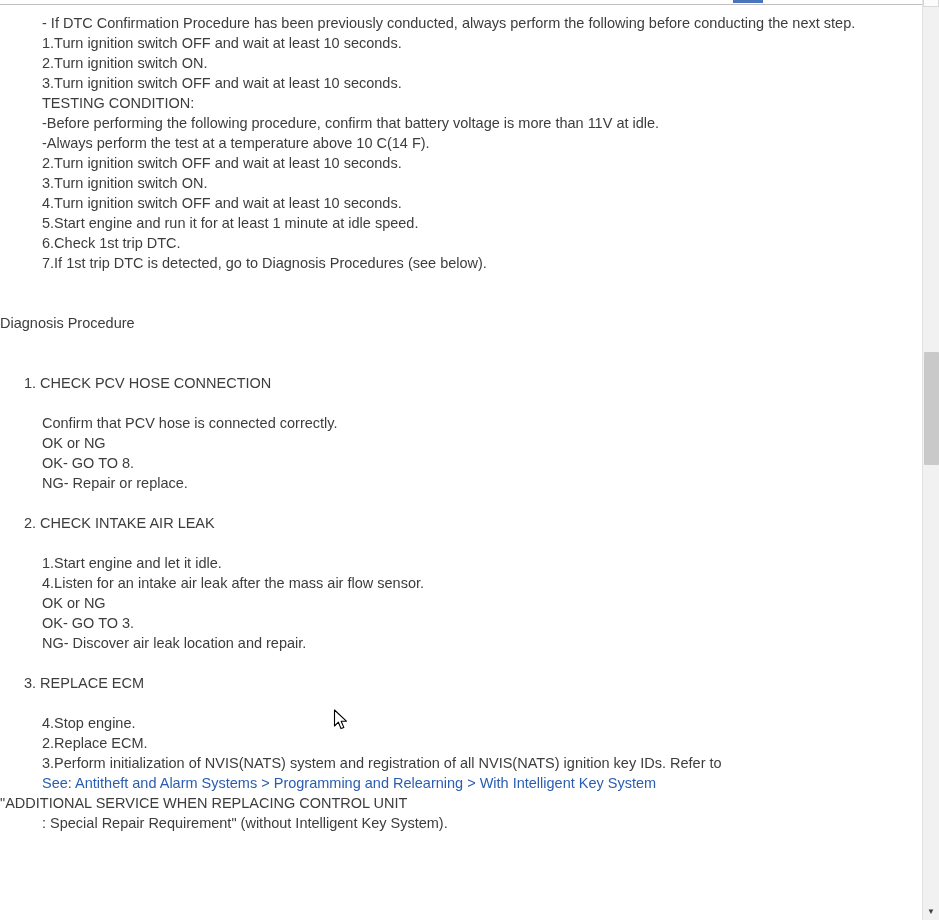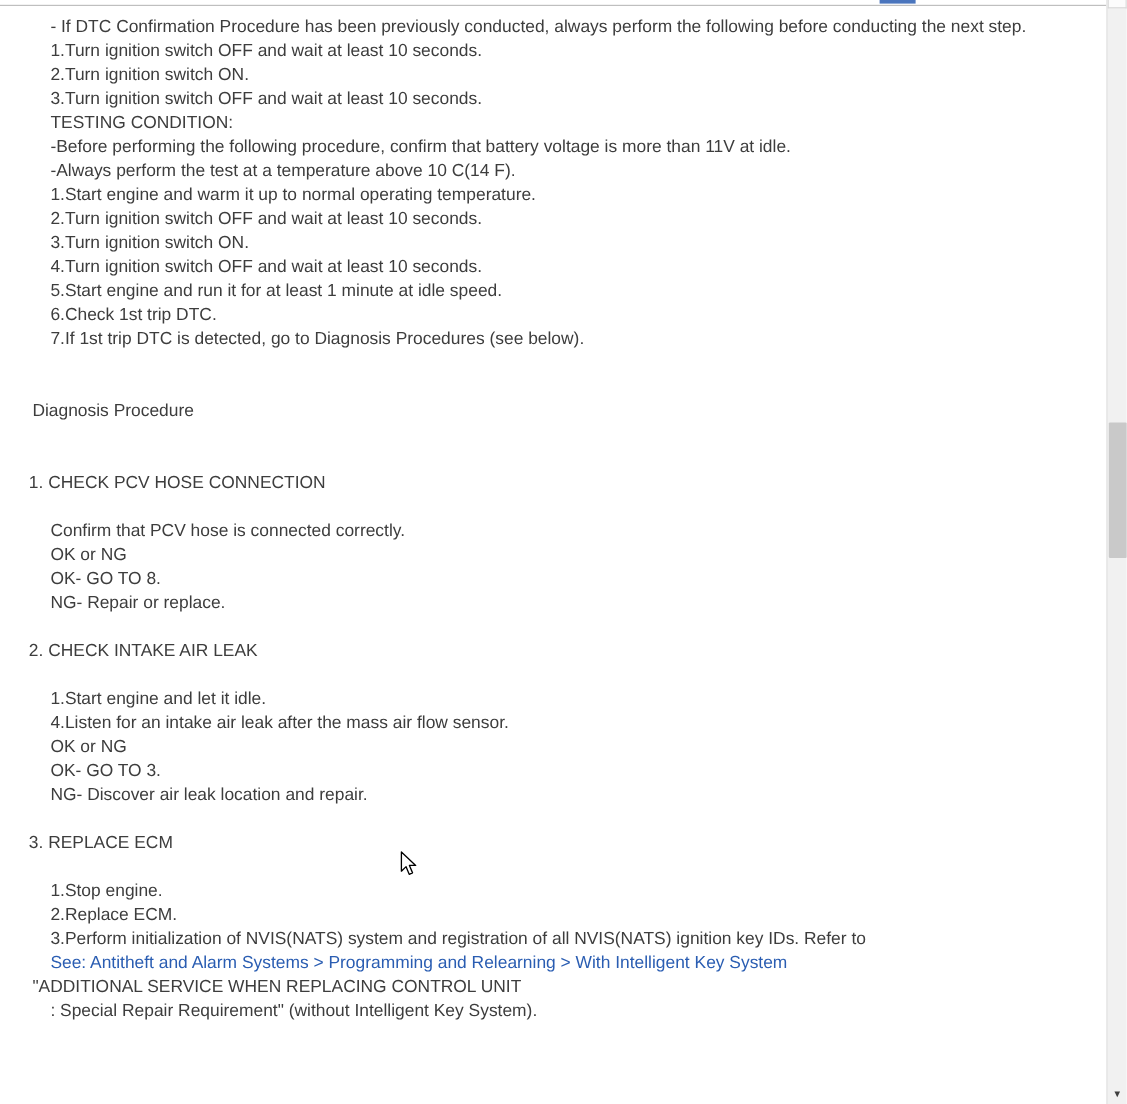--- a/index.html
+++ b/index.html
@@ -2,21 +2,21 @@
 <html style="--text: #3d3d3d; --link: #2a5db2; --divider: #bfbfbf; --scrollbar-track: #f1f1f1; --scrollbar-thumb: #c9c9c9; --scrollbar-arrow: #3f3f3f;"><head>
 <meta charset="utf-8">
 <style>
   *{box-sizing:border-box;margin:0;padding:0}
   html,body{width:939px;height:920px;overflow:hidden;background:#ffffff;
     font-family:"Liberation Sans","DejaVu Sans",sans-serif;}
   .page{position:relative;width:939px;height:920px;color:var(--text,#3d3d3d);
     font-size:14.5px;line-height:20px;padding-left:16px;}
   .content{position:absolute;top:0;left:0;width:922px;padding-top:13px;}
   .line{height:20px;white-space:pre;overflow:hidden;}
-  .ml-a{margin-left:27px}
+  .ml-a{}
   .ml-b{margin-left:24px}
   .ml-c{margin-left:42px}
   .bold{font-weight:normal}
   .gap20{height:20px}
   .gap40{height:40px}
   .link{color:var(--link,#2a5db2);text-decoration:none;cursor:pointer}
   a.line{display:block}
   .top-divider{position:absolute;top:4px;left:0;width:922px;height:1px;background:var(--divider,#bfbfbf)}
   .clipped-frag{position:absolute;top:0;left:733px;width:30px;height:3px;background:var(--link,#2a5db2);opacity:.85}
   .scrollbar{position:absolute;top:0;right:0;width:17px;height:920px;
@@ -40,21 +40,20 @@
   <div class="content">
 
     <div class="line ml-c">- If DTC Confirmation Procedure has been previously conducted, always perform the following before conducting the next step.</div>
     <div class="line ml-c">1.Turn ignition switch OFF and wait at least 10 seconds.</div>
     <div class="line ml-c">2.Turn ignition switch ON.</div>
     <div class="line ml-c">3.Turn ignition switch OFF and wait at least 10 seconds.</div>
 
     <div class="line ml-c bold">TESTING CONDITION:</div>
     <div class="line ml-c">-Before performing the following procedure, confirm that battery voltage is more than 11V at idle.</div>
     <div class="line ml-c">-Always perform the test at a temperature above 10 C(14 F).</div>
-    <div class="line ml-c">1.Start engine and warm it up to normal operating temperature.</div>
     <div class="line ml-c">2.Turn ignition switch OFF and wait at least 10 seconds.</div>
     <div class="line ml-c">3.Turn ignition switch ON.</div>
     <div class="line ml-c">4.Turn ignition switch OFF and wait at least 10 seconds.</div>
     <div class="line ml-c">5.Start engine and run it for at least 1 minute at idle speed.</div>
     <div class="line ml-c">6.Check 1st trip DTC.</div>
     <div class="line ml-c">7.If 1st trip DTC is detected, go to Diagnosis Procedures (see below).</div>
 
     <div class="gap40"></div>
     <div class="line ml-a bold">Diagnosis Procedure</div>
     <div class="gap40"></div>
@@ -71,21 +70,21 @@
     <div class="gap20"></div>
     <div class="line ml-c">1.Start engine and let it idle.</div>
     <div class="line ml-c">4.Listen for an intake air leak after the mass air flow sensor.</div>
     <div class="line ml-c">OK or NG</div>
     <div class="line ml-c">OK- GO TO 3.</div>
     <div class="line ml-c">NG- Discover air leak location and repair.</div>
 
     <div class="gap20"></div>
     <div class="line ml-b bold">3. REPLACE ECM</div>
     <div class="gap20"></div>
-    <div class="line ml-c">1.Stop engine.</div>
+    <div class="line ml-c">4.Stop engine.</div>
     <div class="line ml-c">2.Replace ECM.</div>
     <div class="line ml-c">3.Perform initialization of NVIS(NATS) system and registration of all NVIS(NATS) ignition key IDs. Refer to</div>
     <a class="line ml-c link">See: Antitheft and Alarm Systems &gt; Programming and Relearning &gt; With Intelligent Key System</a>
     <div class="line ml-a">"ADDITIONAL SERVICE WHEN REPLACING CONTROL UNIT</div>
     <div class="line ml-c">: Special Repair Requirement" (without Intelligent Key System).</div>
 
     <div class="line ml-c">
       
     </div>
     <div class="line ml-c">

